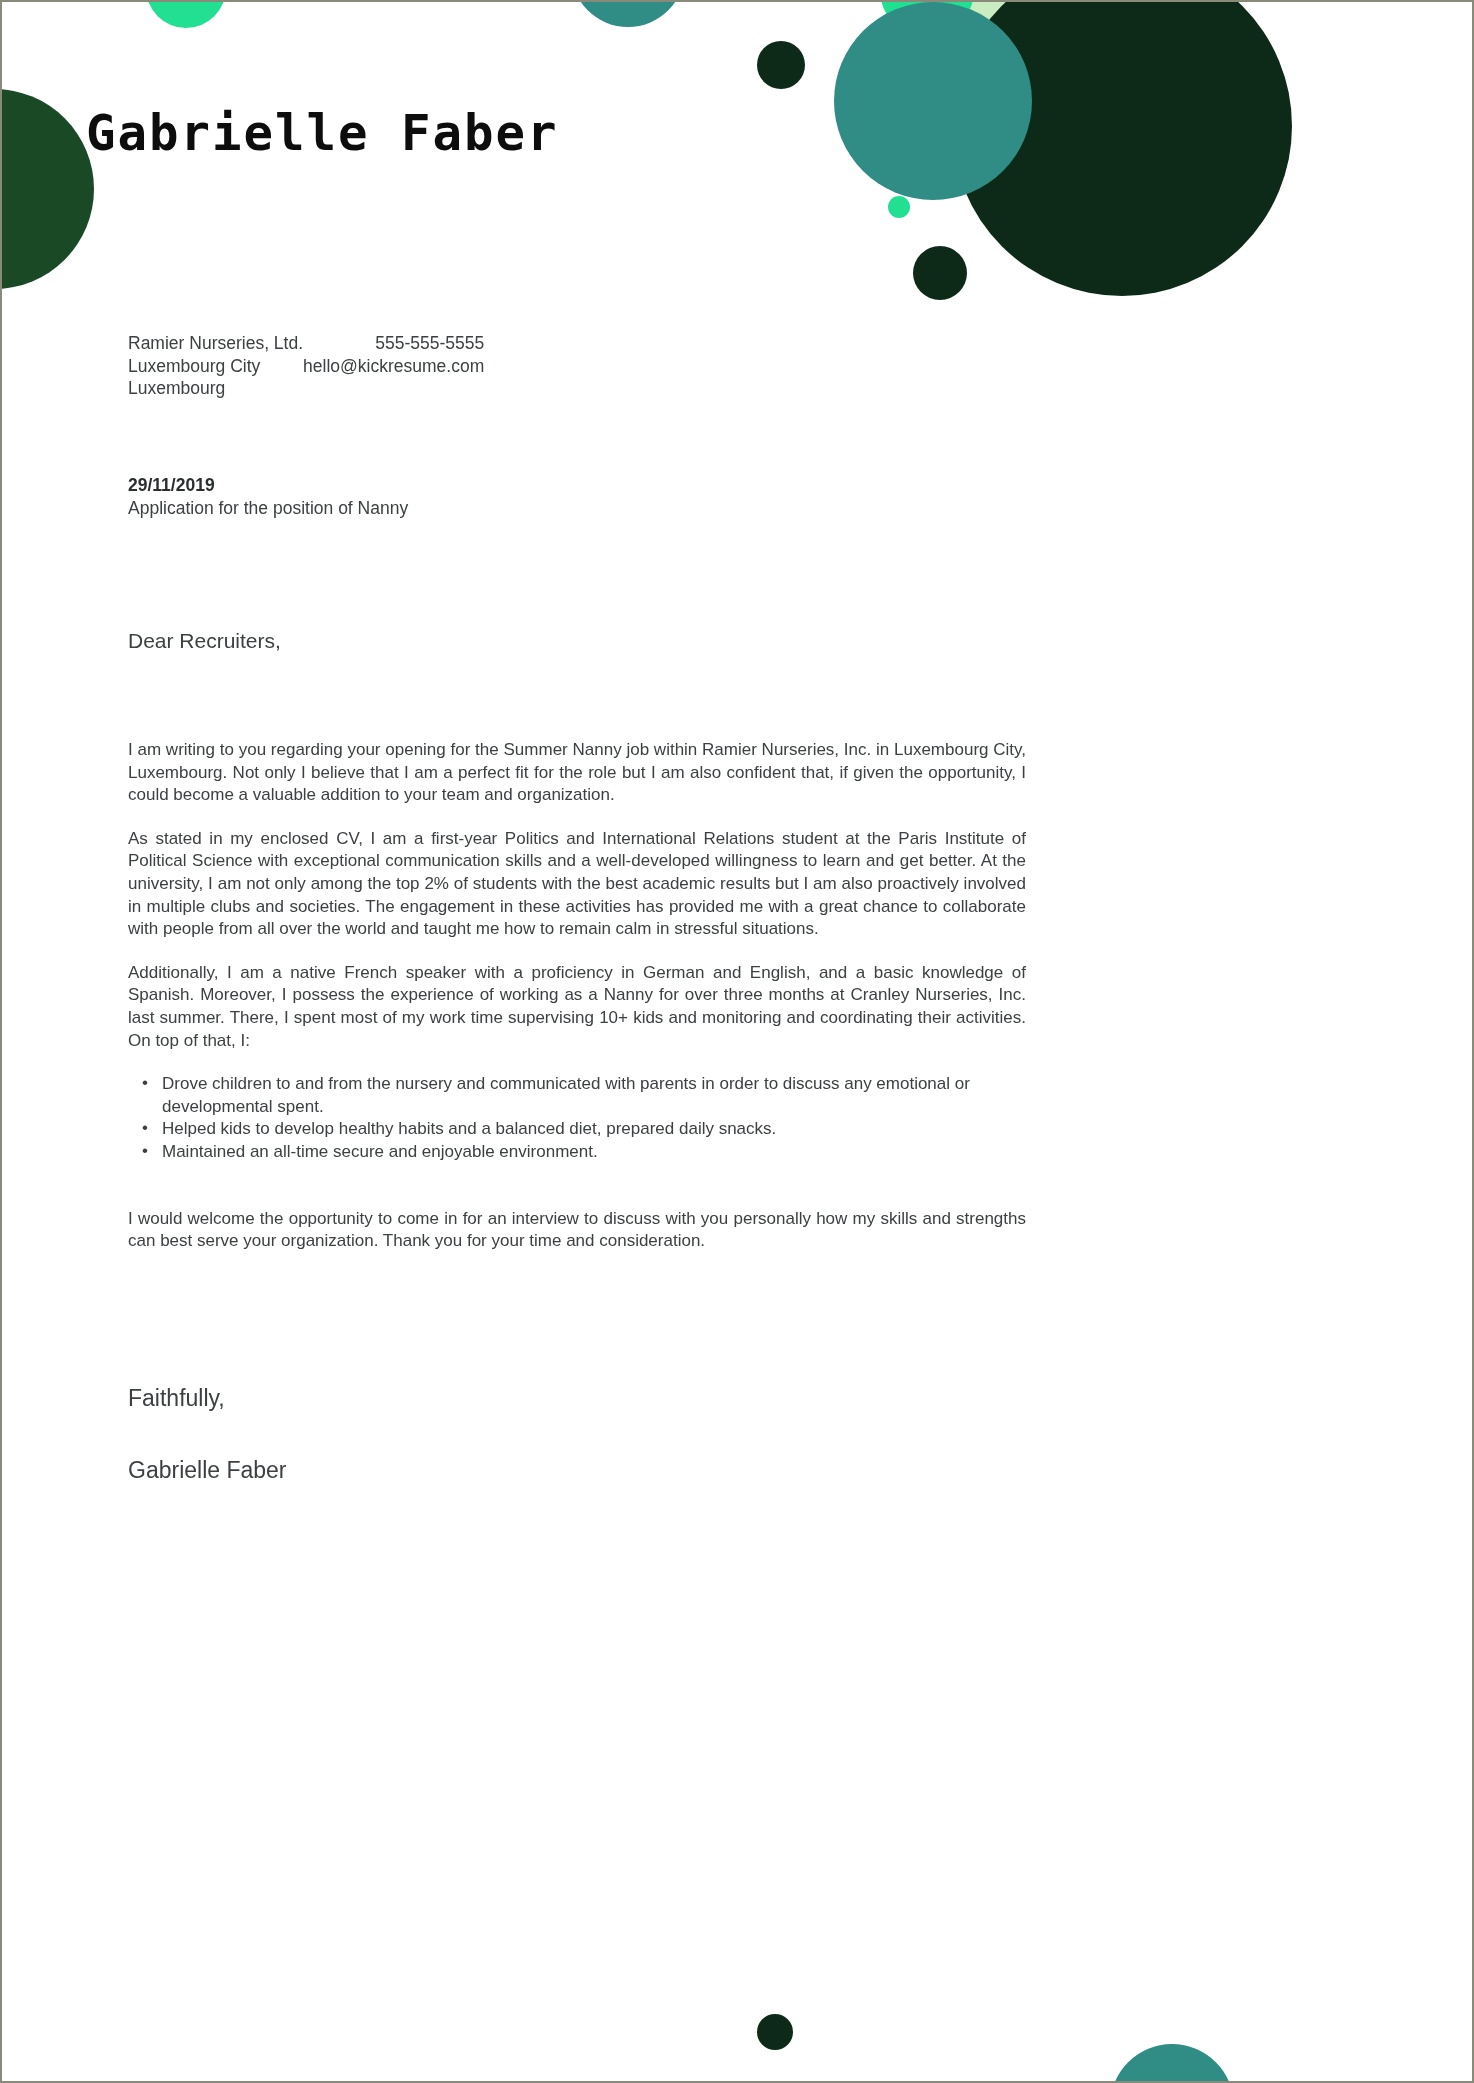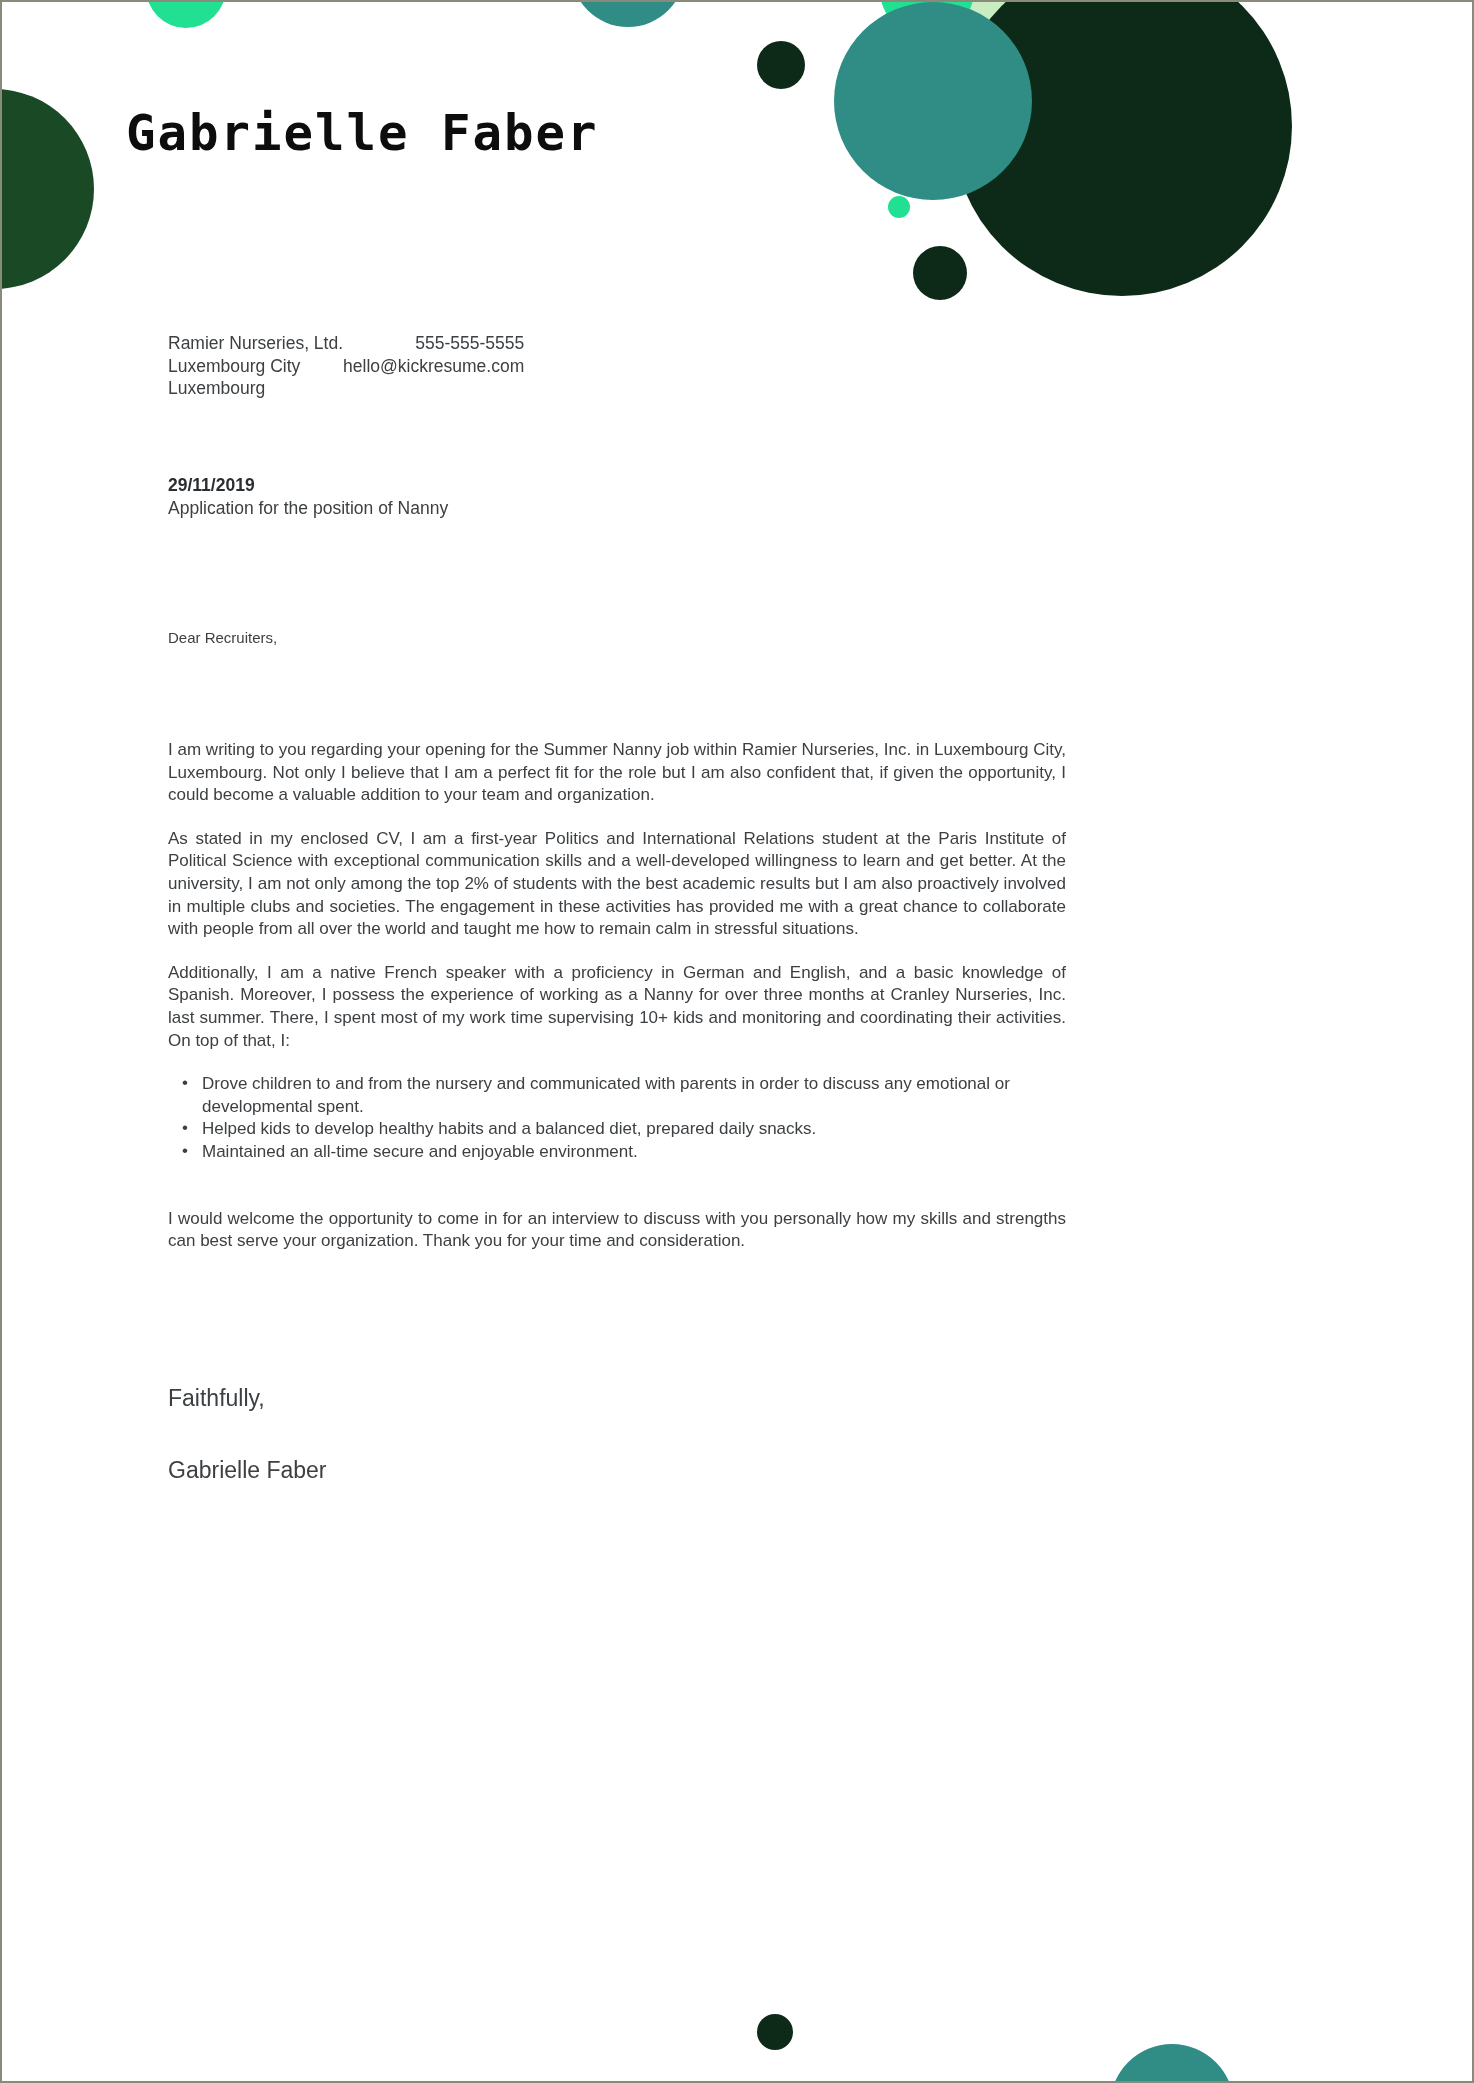--- a/index.html
+++ b/index.html
@@ -12,21 +12,20 @@
   }
 
   #page {
     position: relative;
     width: 1474px;
     height: 2083px;
     background: #ffffff;
     overflow: hidden;
     box-sizing: border-box;
     border: 2px solid #8a8a7a;
-    padding-left: 40px;
   }
 
   
   #decor {
     position: absolute;
     inset: 0;
     width: 100%;
     height: 100%;
     pointer-events: none;
     z-index: 0;
@@ -96,21 +95,21 @@
   }
   #date-block .subject {
     display: block;
   }
 
   
   #salutation {
     position: absolute;
     left: 126px;
     top: 627px;
-    font-size: 15px;
+    font-size: 21px;
     color: #3d4043;
   }
 
   
   #body-copy {
     position: absolute;
     left: 126px;
     top: 737px;
     width: 898px;
     color: #3d4043;

